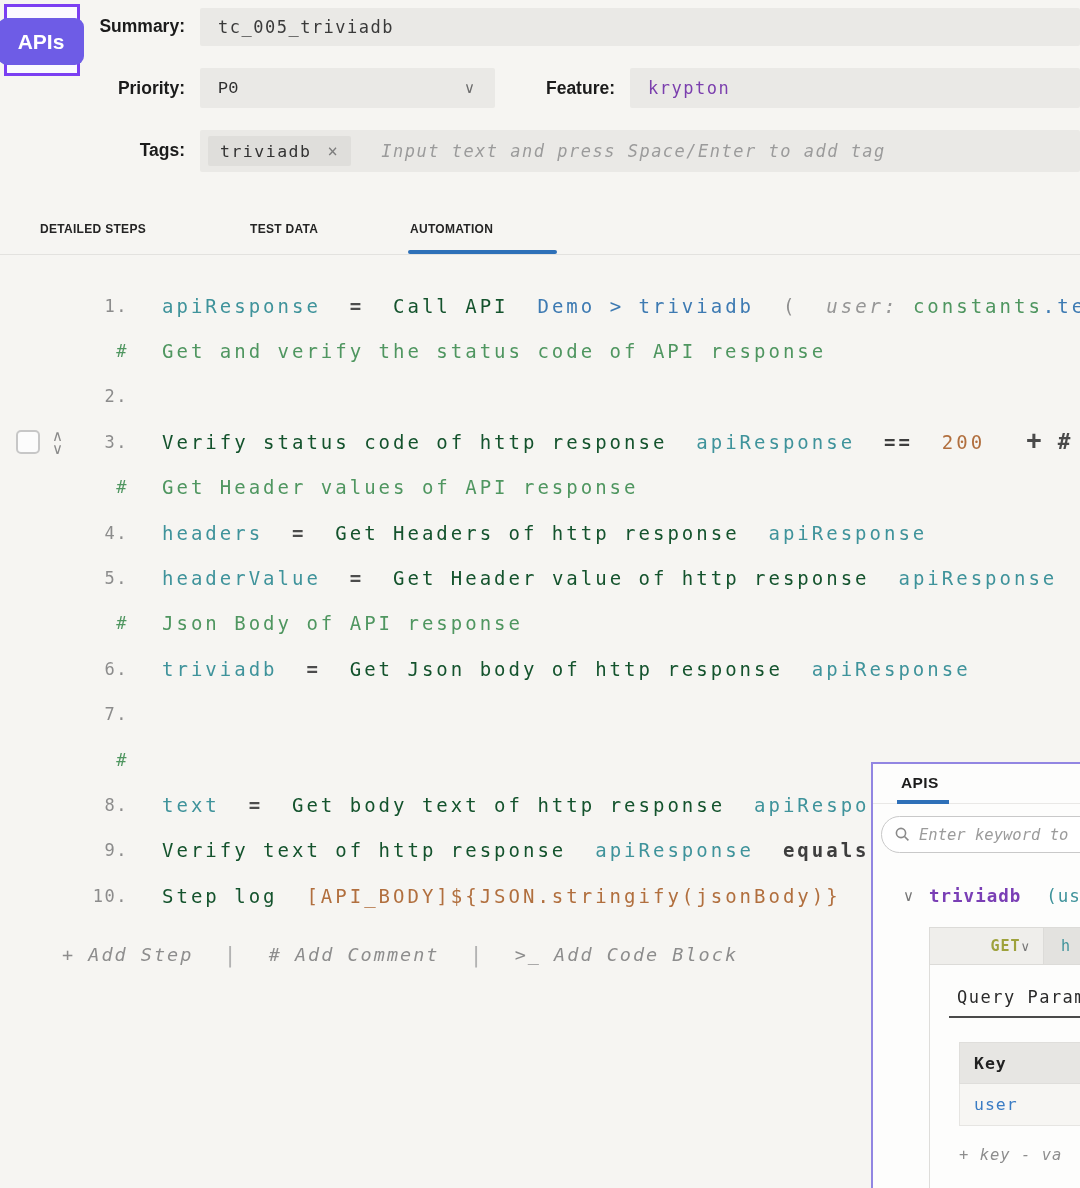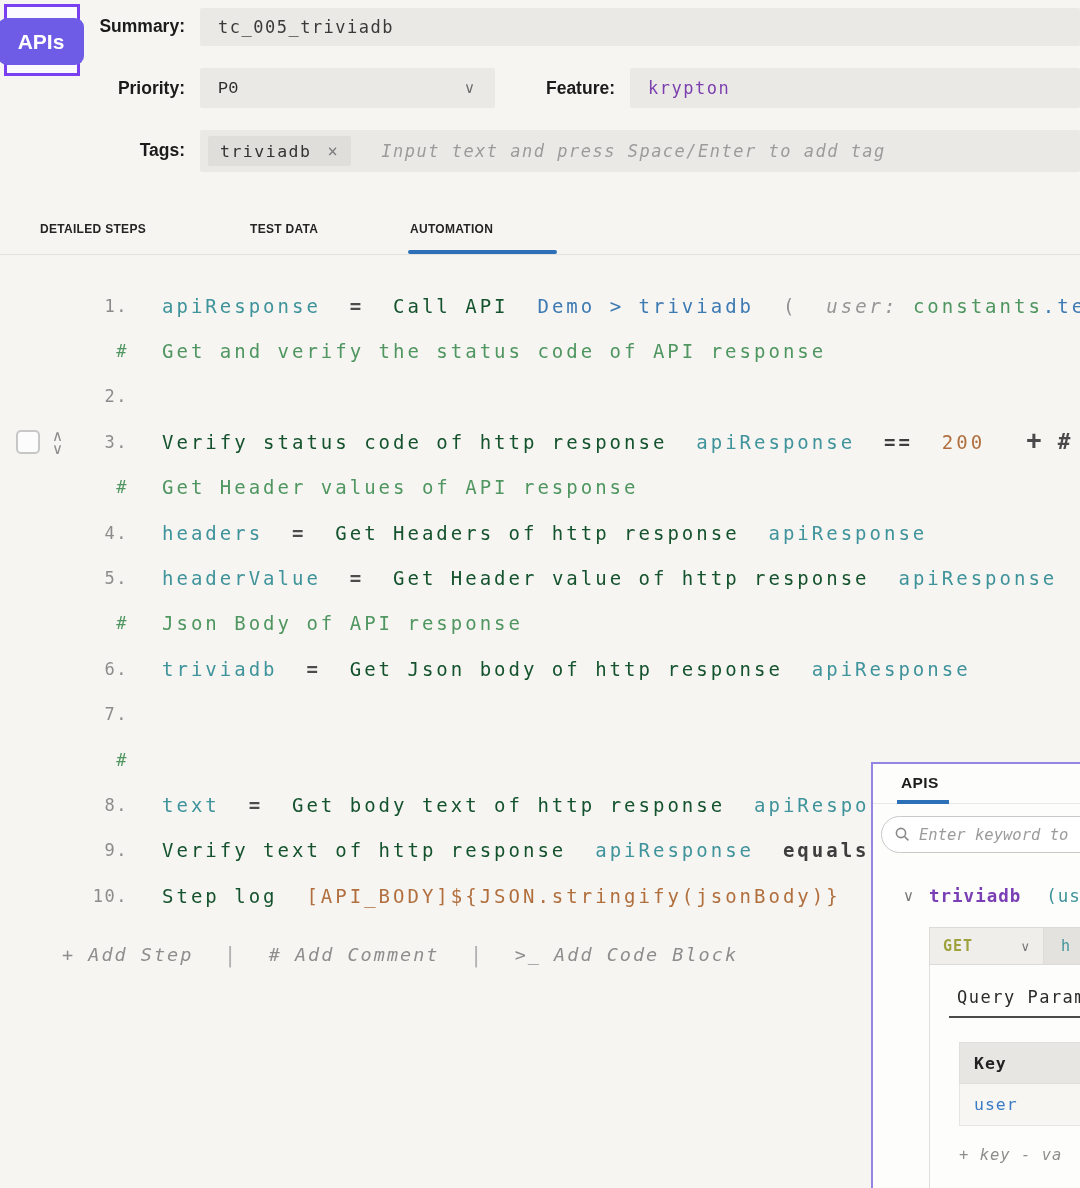--- a/index.html
+++ b/index.html
@@ -112,21 +112,21 @@
   .panel-group{ position:absolute; left:30px; top:122px; display:flex; align-items:center;
                 font-family:"DejaVu Sans Mono",monospace; font-size:17.5px; }
   .pg-chev{ color:#777777; font-size:15px; font-family:"Liberation Sans",sans-serif; }
   .pg-name{ margin-left:15px; color:#7a3fb5; font-weight:bold; letter-spacing:1px; }
   .pg-suffix{ margin-left:25px; color:#3f939b; letter-spacing:1px; }
 
   .content-edge{ position:absolute; left:56px; top:163px; bottom:0; width:1px; background:#deddda; }
 
   .method-row{ position:absolute; left:56px; top:163px; display:flex; height:38px; }
   .method-cell{ width:115px; background:#efeeeb; border:1px solid #dcdbd8;
-                display:flex; align-items:center; justify-content:space-between; padding:0 13px; }
+                display:flex; align-items:center; justify-content:flex-end; padding:0 13px; }
   .method-cell .m{ font-family:"DejaVu Sans Mono",monospace; font-weight:bold; font-size:15px; color:#9ea23c; letter-spacing:1px; }
   .method-cell .c{ color:#777777; font-size:13px; }
   .url-cell{ width:95px; background:#e3e2df; border:1px solid #dcdbd8; border-left:none;
              display:flex; align-items:center; padding-left:17px;
              font-family:"DejaVu Sans Mono",monospace; font-size:15px; color:#3f939b; }
 
   .qp-title{ position:absolute; left:84px; top:223px; font-family:"DejaVu Sans Mono",monospace;
              font-size:17px; color:#2b2b2b; letter-spacing:1.5px; }
   .qp-underline{ position:absolute; left:76px; top:252px; width:170px; height:2px; background:#4a4a4a; }
 

